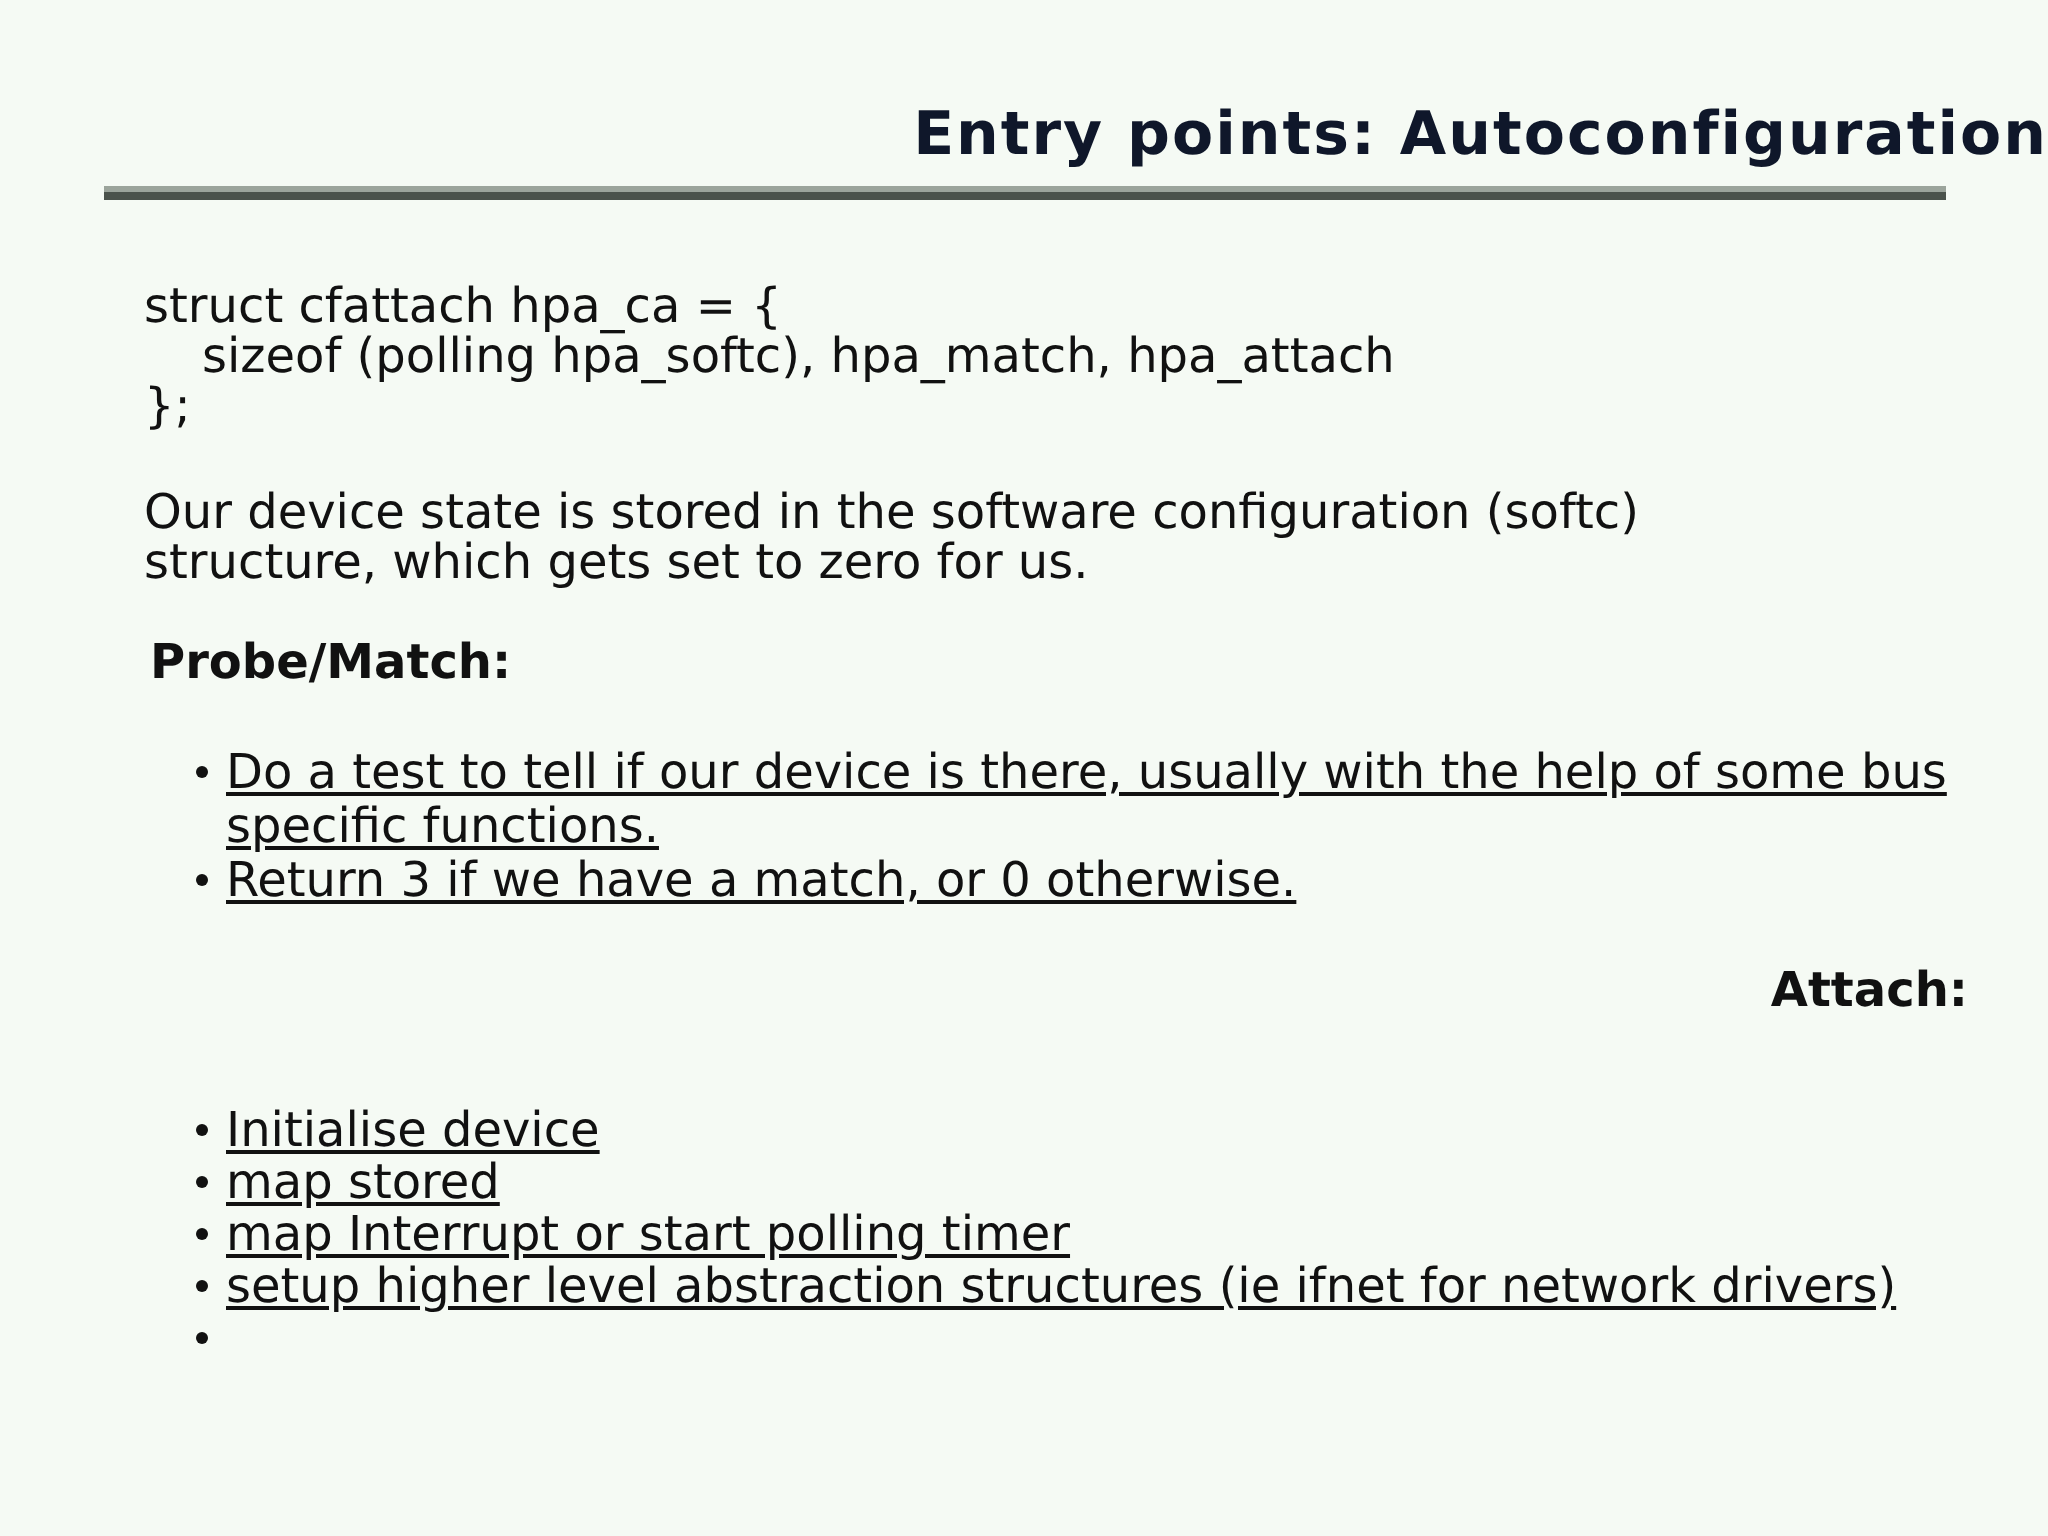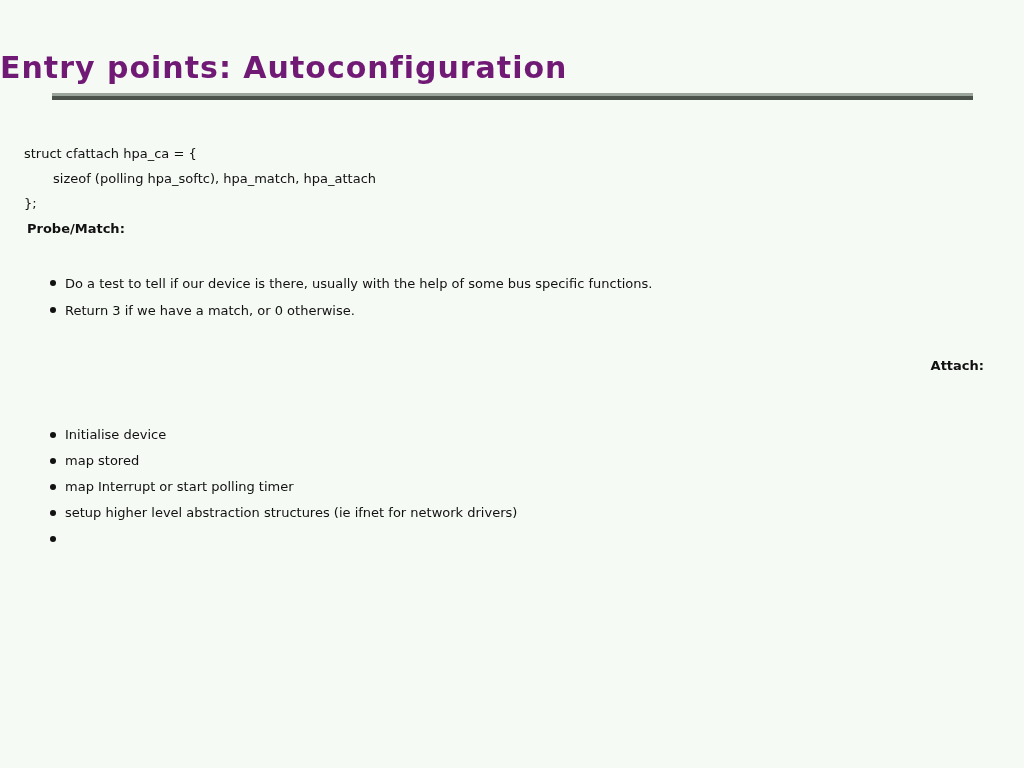--- a/index.html
+++ b/index.html
@@ -17,64 +17,66 @@
     color: #111111;
     font-family: "DejaVu Sans", "Liberation Sans", sans-serif;
     overflow: hidden;
   }
   .title {
     margin: 0;
     padding-top: 50px;
     font-size: 30px;
     line-height: 36px;
     font-weight: bold;
-    text-align: left;
+    text-align: right;
     letter-spacing: 1px;
-    color: #701a75;
+    color: #0f172a;
   }
   .title-rule {
     width: 921px;
     height: 7px;
     margin: 7px auto 0 auto;
     background: #4a524b;
     border-top: 3px solid #9ba49b;
     box-sizing: border-box;
   }
   .content {
-    padding-left: 24px;
+    padding-left: 72px;
     padding-top: 41px;
     padding-right: 40px;
-    font-size: 13px;
+    font-size: 24px;
   }
   .code-line {
     line-height: 25px;
     white-space: pre;
   }
   .code-line.indent1 {
     padding-left: 29px;
   }
   .para {
     margin-top: 28px;
   }
   .para-line {
     line-height: 25px;
   }
   .section-heading {
+    margin-top: 25px;
     padding-left: 3px;
     font-weight: bold;
     line-height: 25px;
   }
   .section-heading.attach {
     margin-top: 29px;
     padding-left: 6px;
     text-align: right;
   }
   .bullets {
     margin-top: 29px;
     margin-left: 26px;
+    text-decoration: underline;
   }
   .bullets.attach {
     margin-top: 44px;
   }
   .bullet-row {
     display: flex;
     align-items: flex-start;
     line-height: 27px;
   }
   .bullets.attach .bullet-row {
@@ -99,20 +101,24 @@
   <div class="title-rule"></div>
 
   <div class="content">
 
     <div class="code-block">
       <div class="code-line">struct cfattach hpa_ca = {</div>
       <div class="code-line indent1">sizeof (polling hpa_softc), hpa_match, hpa_attach</div>
       <div class="code-line">};</div>
     </div>
 
+    <div class="para">
+      <div class="para-line">Our device state is stored in the software configuration (softc)</div>
+      <div class="para-line">structure, which gets set to zero for us.</div>
+    </div>
 
     <div class="section-heading">Probe/Match:</div>
 
     <div class="bullets">
       <div class="bullet-row">
         <span class="bullet-dot"></span>
         <span>Do a test to tell if our device is there, usually with the help of some bus specific functions.</span>
       </div>
       <div class="bullet-row">
         <span class="bullet-dot"></span>

